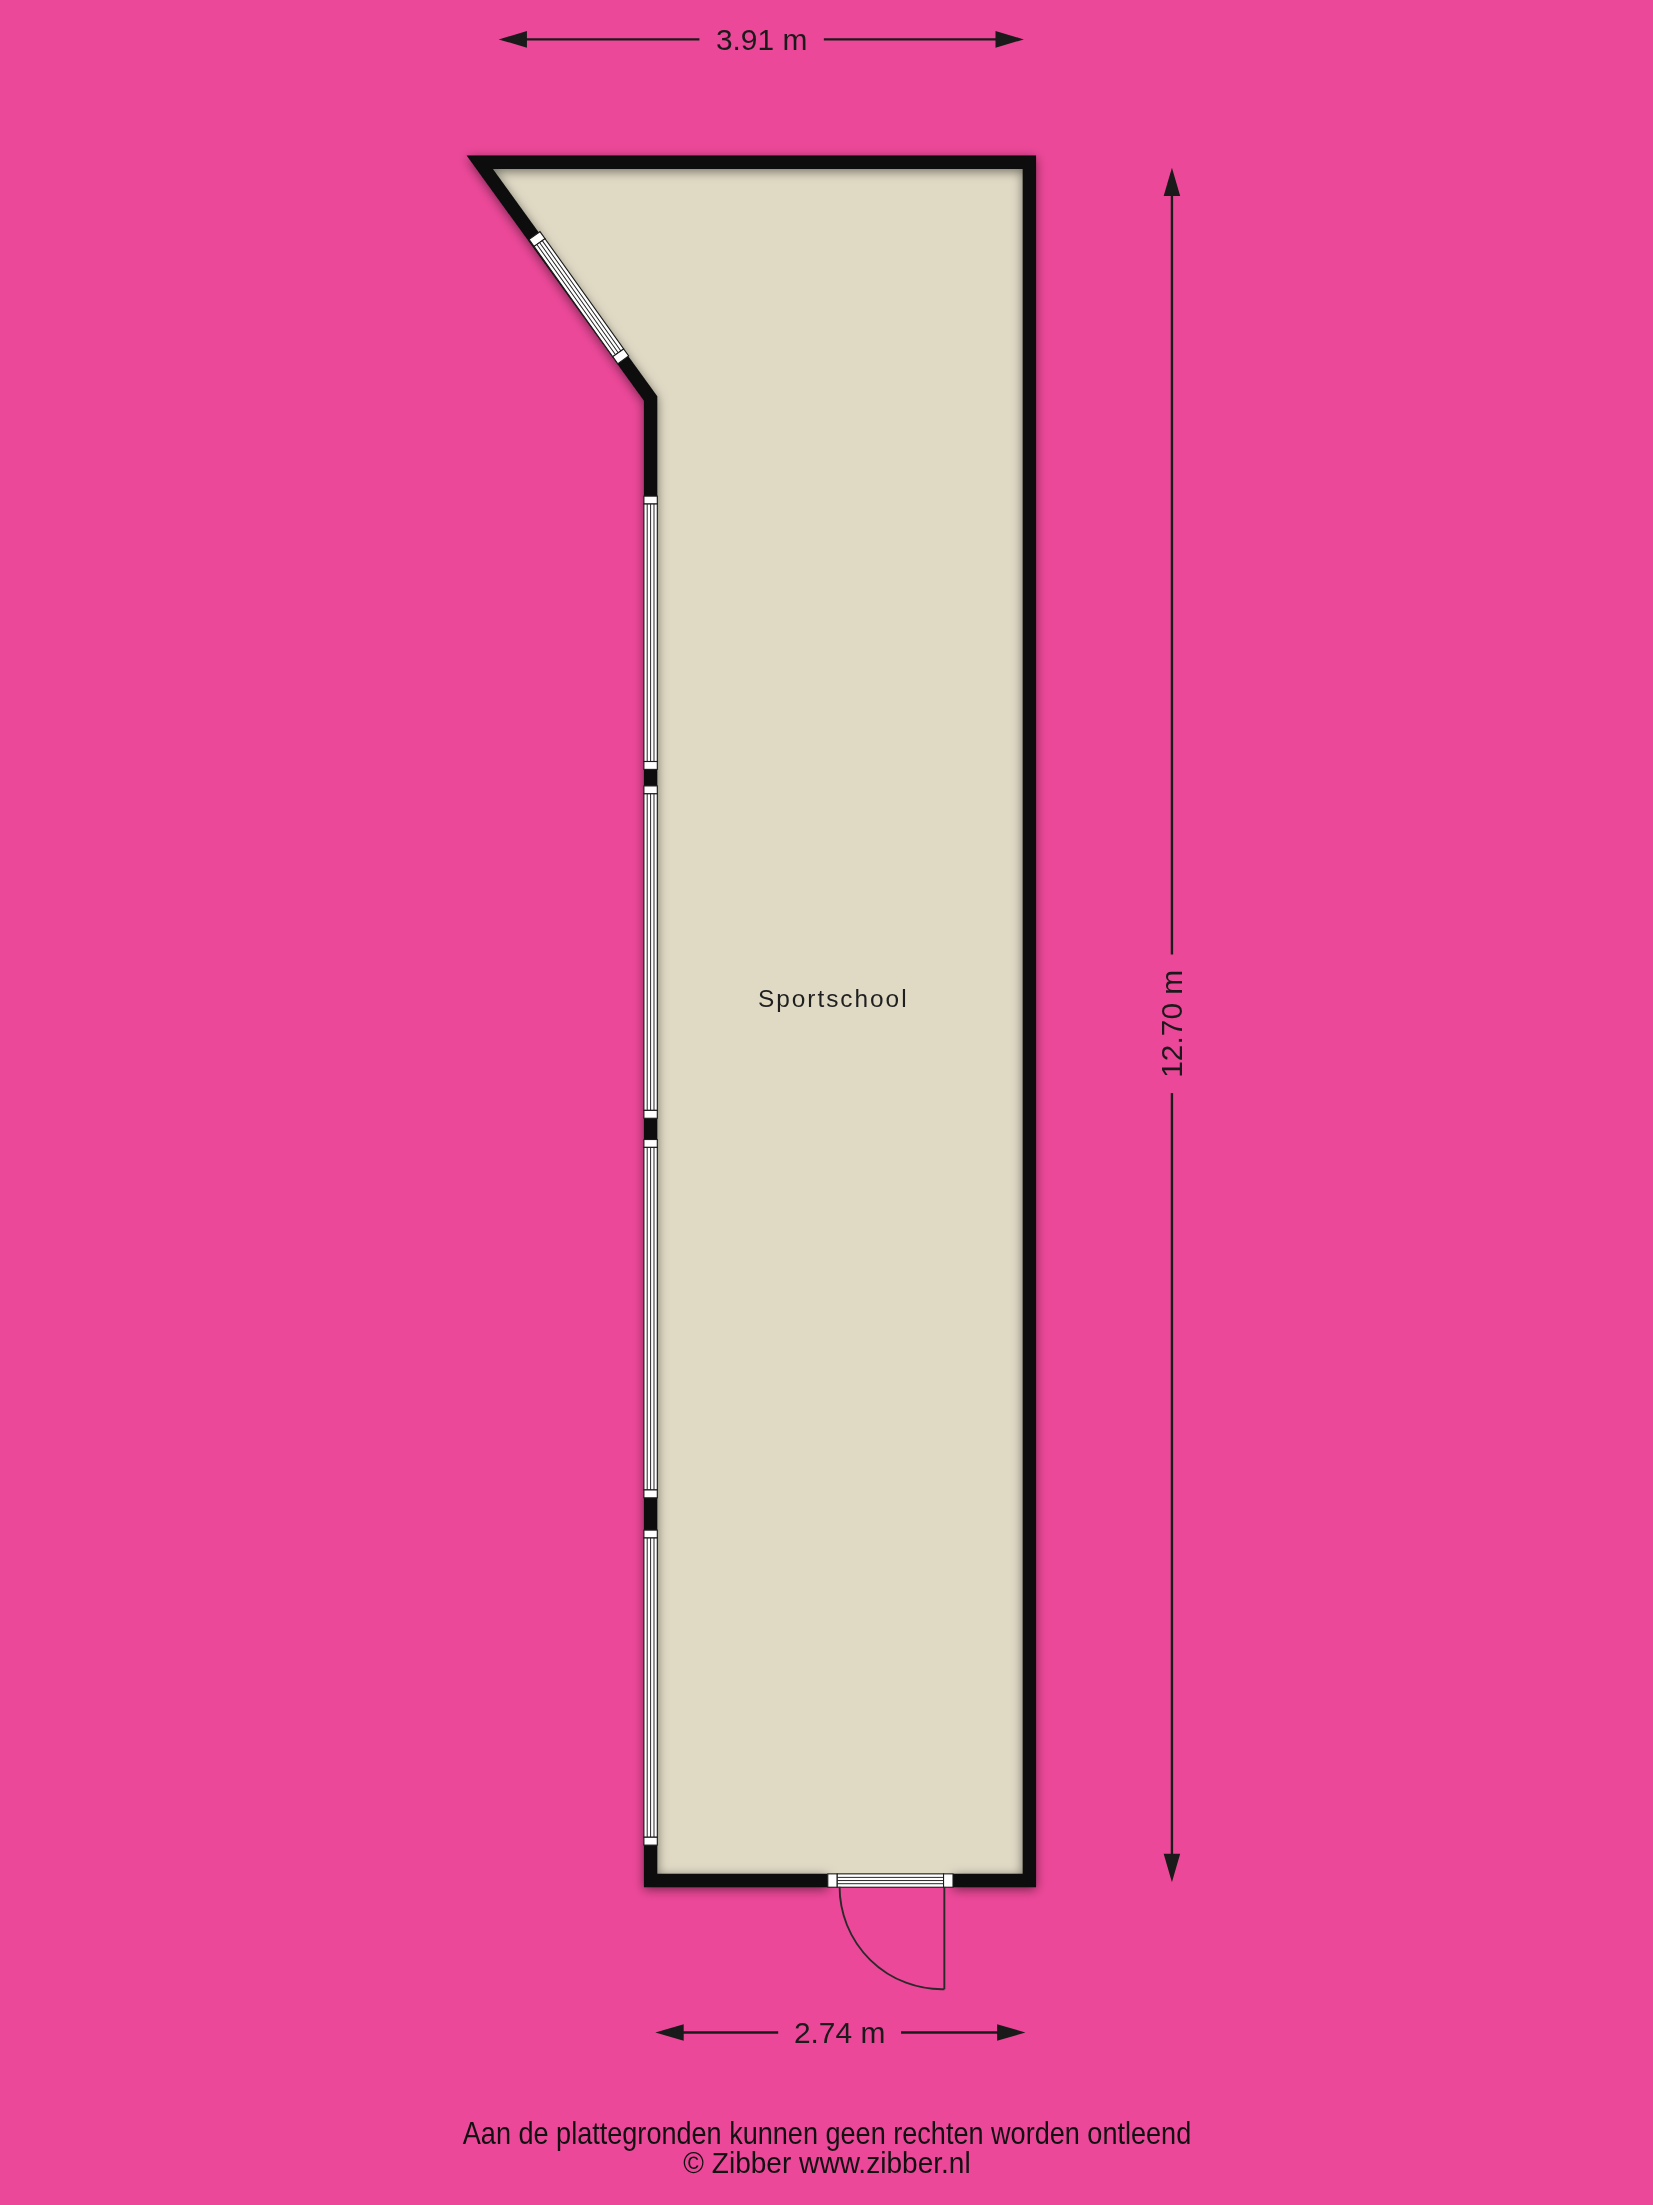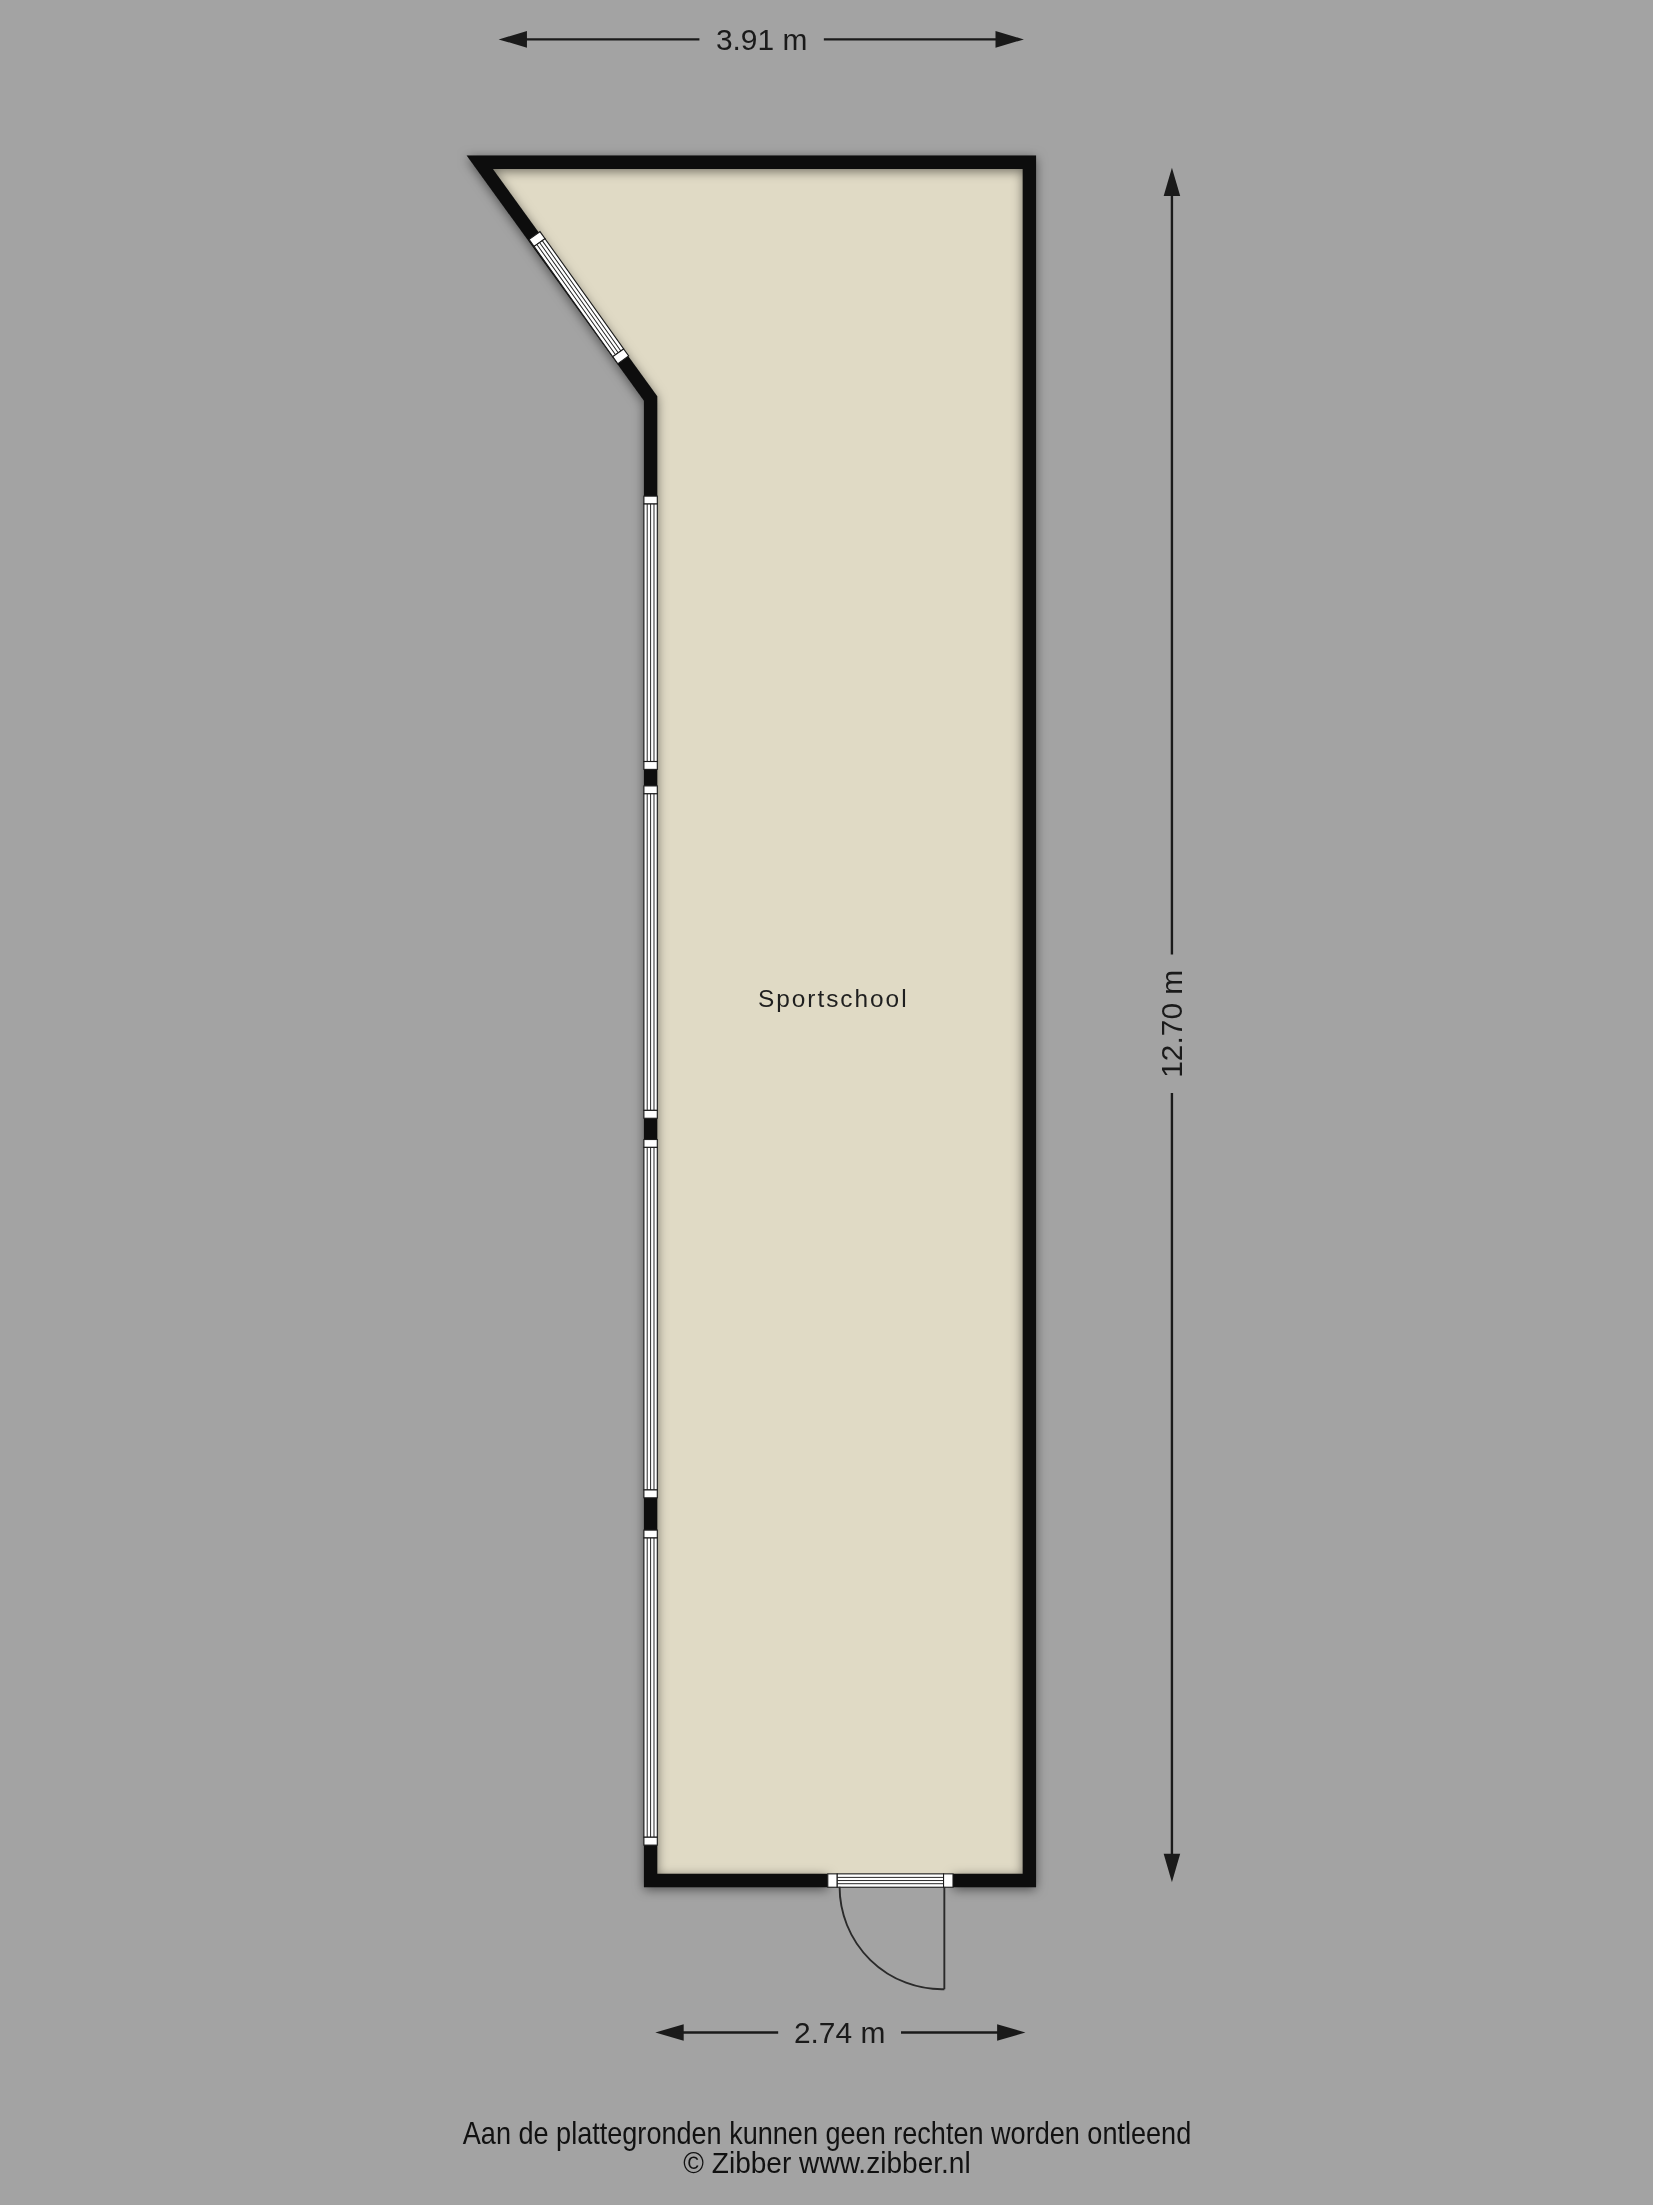--- a/index.html
+++ b/index.html
@@ -7,21 +7,21 @@
     padding: 0;
     background: #ffffff;
     width: 1654px;
     height: 2205px;
     font-family: "Liberation Sans", sans-serif;
   }
   #stage {
     position: relative;
     width: 1654px;
     height: 2205px;
-    background: #a3a3a3;
+    background: #ec4899;
     overflow: hidden;
   }
   svg { display: block; }
   .dim-text {
     font-family: "Liberation Sans", sans-serif;
     font-size: 38px;
     fill: #1a1a1a;
   }
   .room-text {
     font-family: "Liberation Sans", sans-serif;

